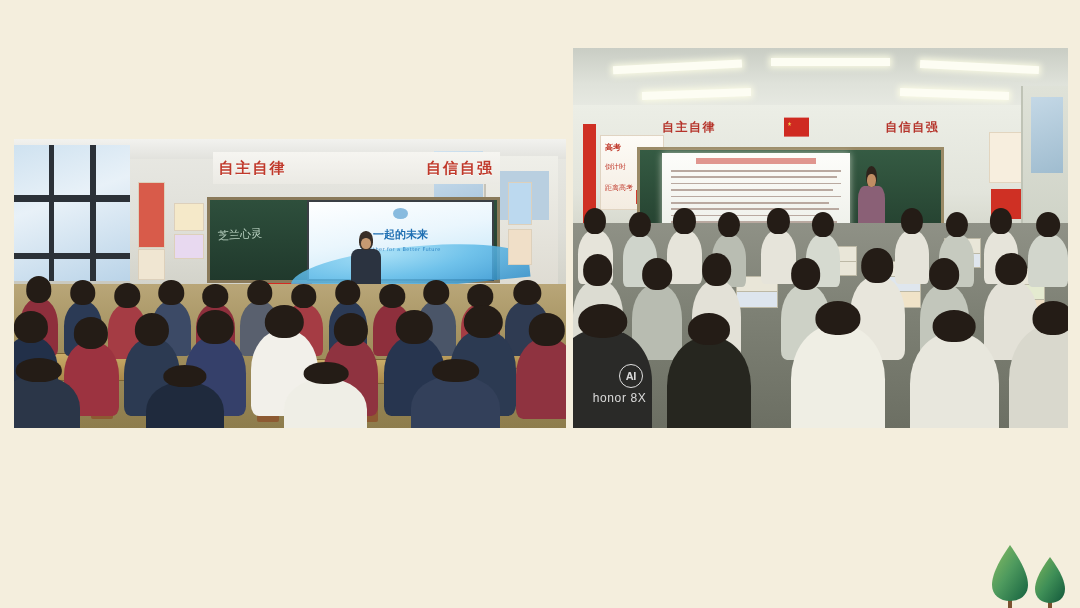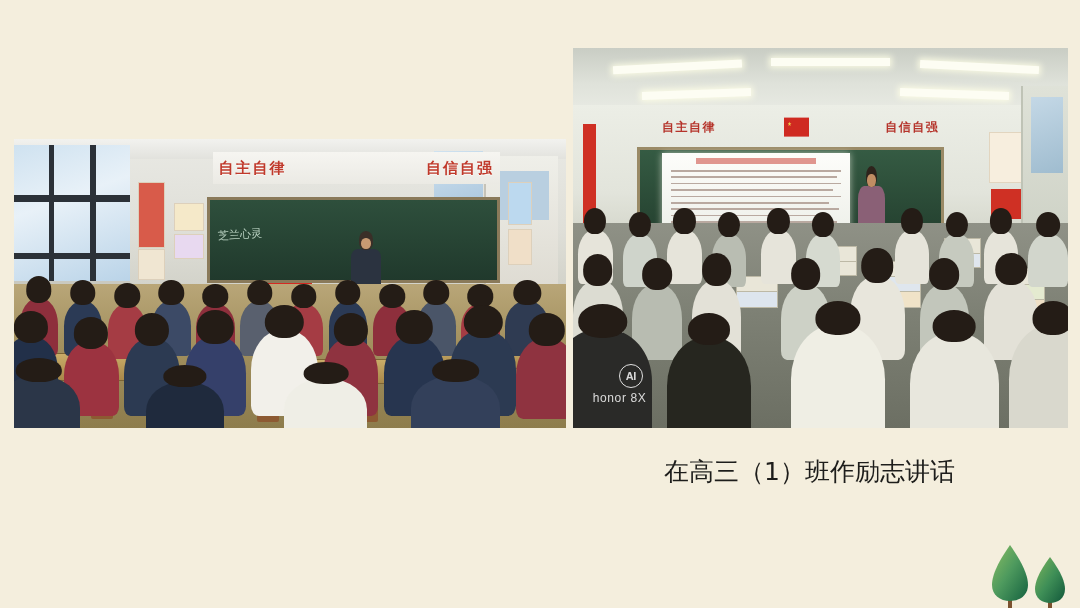--- a/index.html
+++ b/index.html
@@ -198,20 +198,26 @@
       </div>
       <div class="L-flag">
           <i class="star"></i>
         </div>
 
       <div class="L-board"></div>
       <div class="L-bdleft">
         <span class="L-chalk" style="left:6%;top:34%;">芝兰心灵</span>
       </div>
 
+      <div class="L-screen">
+        <div class="L-sc-logo"></div>
+        <div class="L-sc-wave"></div>
+        <div class="L-sc-title">一起的未来</div>
+        <div class="L-sc-sub">Together for a Better Future</div>
+      </div>
 
       <div class="L-post L-p1"></div>
       <div class="L-post L-p2"></div>
       <div class="L-post L-p3"></div>
       <div class="L-post L-p4"></div>
       <div class="L-post L-p5"></div>
       <div class="L-post L-p6"></div>
 
       <div class="L-teacher">
         <div class="L-t-body"></div>
@@ -324,20 +330,27 @@
 
       <div class="R-banner">
         <span class="R-bt R-bt1">自主自律</span>
         <span class="R-bt R-bt2">自信自强</span>
         <div class="R-flag">
             <i class="star"></i>
           </div>
       </div>
 
       <div class="R-vban"></div>
+      <div class="R-cd">
+        <span class="t1">高考</span>
+        <span class="t2">倒计时</span>
+        <span class="t3">距离高考</span>
+        <div class="watch"></div>
+        <div class="num"></div>
+      </div>
 
       <div class="R-board"></div>
       <div class="R-proj">
         <div class="hd"></div>
         <div class="ln" style="top:22%;width:90%;"></div>
         <div class="ln" style="top:30%;width:88%;"></div>
         <div class="ln" style="top:38%;width:90%;"></div>
         <div class="ln" style="top:46%;width:86%;"></div>
         <div class="ln" style="top:54%;width:90%;"></div>
         <div class="ln" style="top:62%;width:84%;"></div>
@@ -442,21 +455,20 @@
         </div>
 
       <div class="wm">
         <div class="wm-ai">AI</div>
         <div class="wm-txt">honor 8X</div>
       </div>
 
     </div>
   </div>
 
-  <div class="caption" id="caption-right">在高三（1）班作励志讲话</div>
 
   <svg id="brand-logo" viewBox="0 0 104 65">
     <defs>
       <linearGradient id="lg1" x1="0" y1="0" x2="1" y2="1">
         <stop offset="0%" stop-color="#8cbf63"></stop>
         <stop offset="48%" stop-color="#4e9a5e"></stop>
         <stop offset="100%" stop-color="#14613f"></stop>
       </linearGradient>
       <linearGradient id="lg2" x1="0" y1="0" x2="1" y2="1">
         <stop offset="0%" stop-color="#7db55c"></stop>

